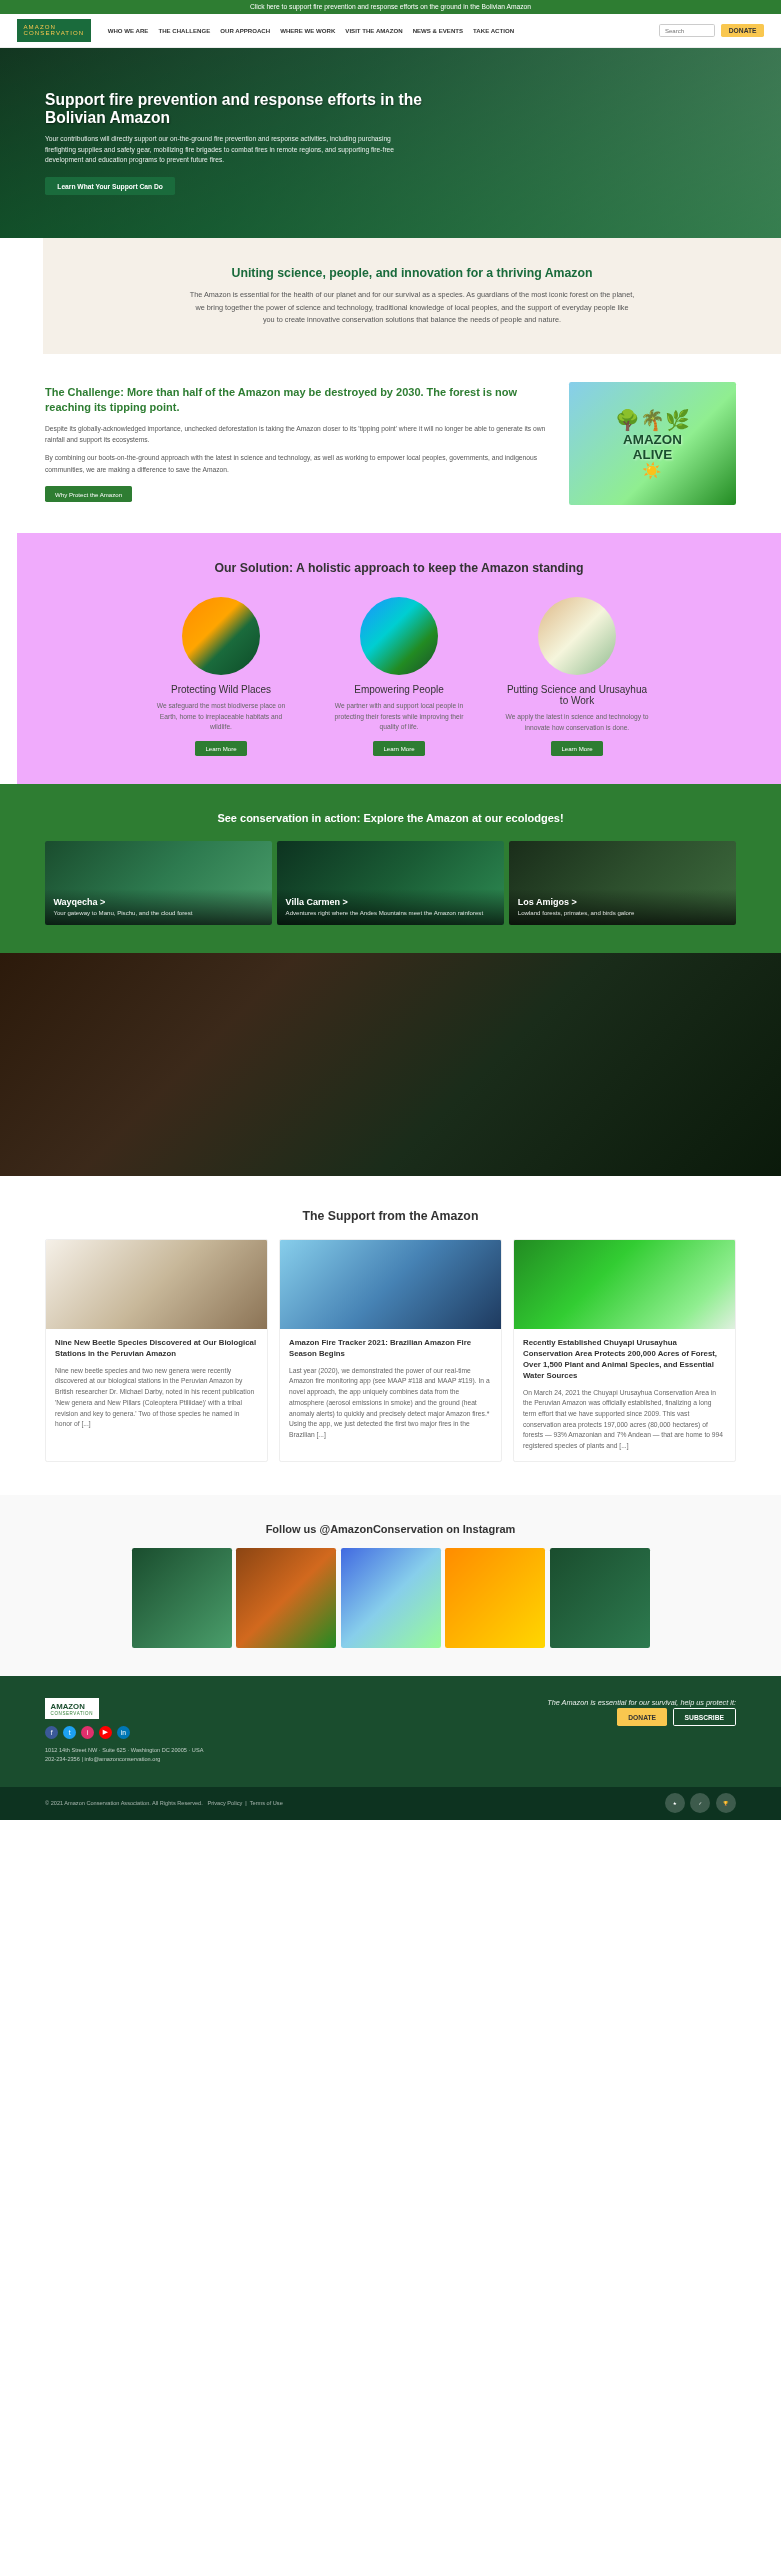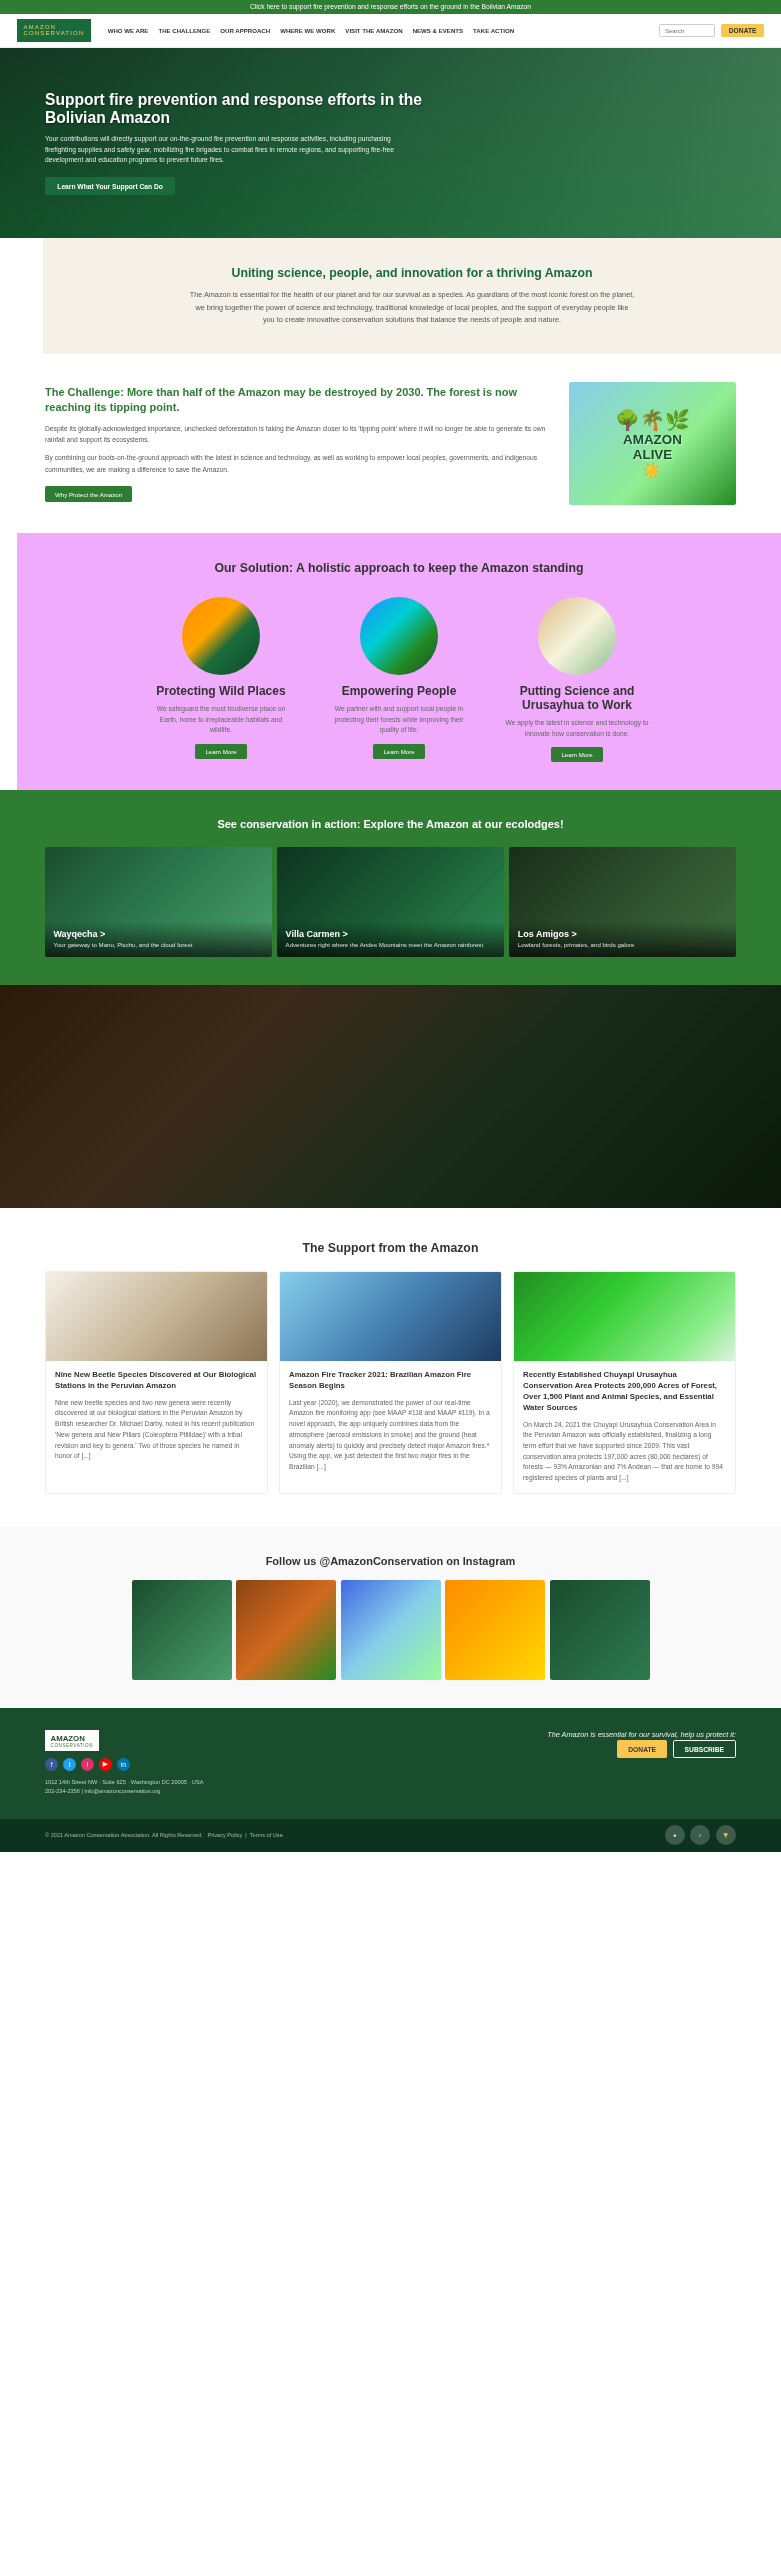--- a/index.html
+++ b/index.html
@@ -218,22 +218,22 @@
       width: 78px;
       height: 78px;
       border-radius: 50%;
       margin: 0 auto 9px;
       overflow: hidden;
     }
     .img-wild { background: linear-gradient(135deg, #ff8c00 0%, #ffa500 40%, #1a6b3c 60%, #0d4a27 100%); }
     .img-people { background: linear-gradient(135deg, #1e90ff 0%, #00ced1 40%, #228b22 70%, #1a4d2e 100%); }
     .img-science { background: linear-gradient(135deg, #deb887 0%, #f5f5dc 50%, #8fbc8f 100%); }
     .solution-card h3 {
-      font-size: 12px;
-      font-weight: bold;
+      font-size: 10px;
+      font-weight: normal;
       color: #333;
       margin-bottom: 5.6px;
     }
     .solution-card p {
       font-size: 6.7px;
       color: #666;
       line-height: 1.6;
       margin-bottom: 7.8px;
     }
     .learn-more-btn {
@@ -257,21 +257,21 @@
       font-size: 11px;
       margin-bottom: 16.7px;
     }
     .ecolodge-cards {
       display: flex;
       gap: 5.6px;
       justify-content: center;
     }
     .ecolodge-card {
       flex: 1;
-      height: 110px;
+      height: 84px;
       border-radius: 2.2px;
       overflow: hidden;
       position: relative;
       cursor: pointer;
     }
     .ecolodge-bg-1 { background: linear-gradient(135deg, #1a4d2e 0%, #2d7a4f 50%, #4a9e6b 100%); }
     .ecolodge-bg-2 { background: linear-gradient(135deg, #0d3320 0%, #1a5c35 50%, #2d8a52 100%); }
     .ecolodge-bg-3 { background: linear-gradient(135deg, #1a2d1a 0%, #2d4f2d 50%, #3d6b3d 100%); }
     .ecolodge-overlay {
       position: absolute;

